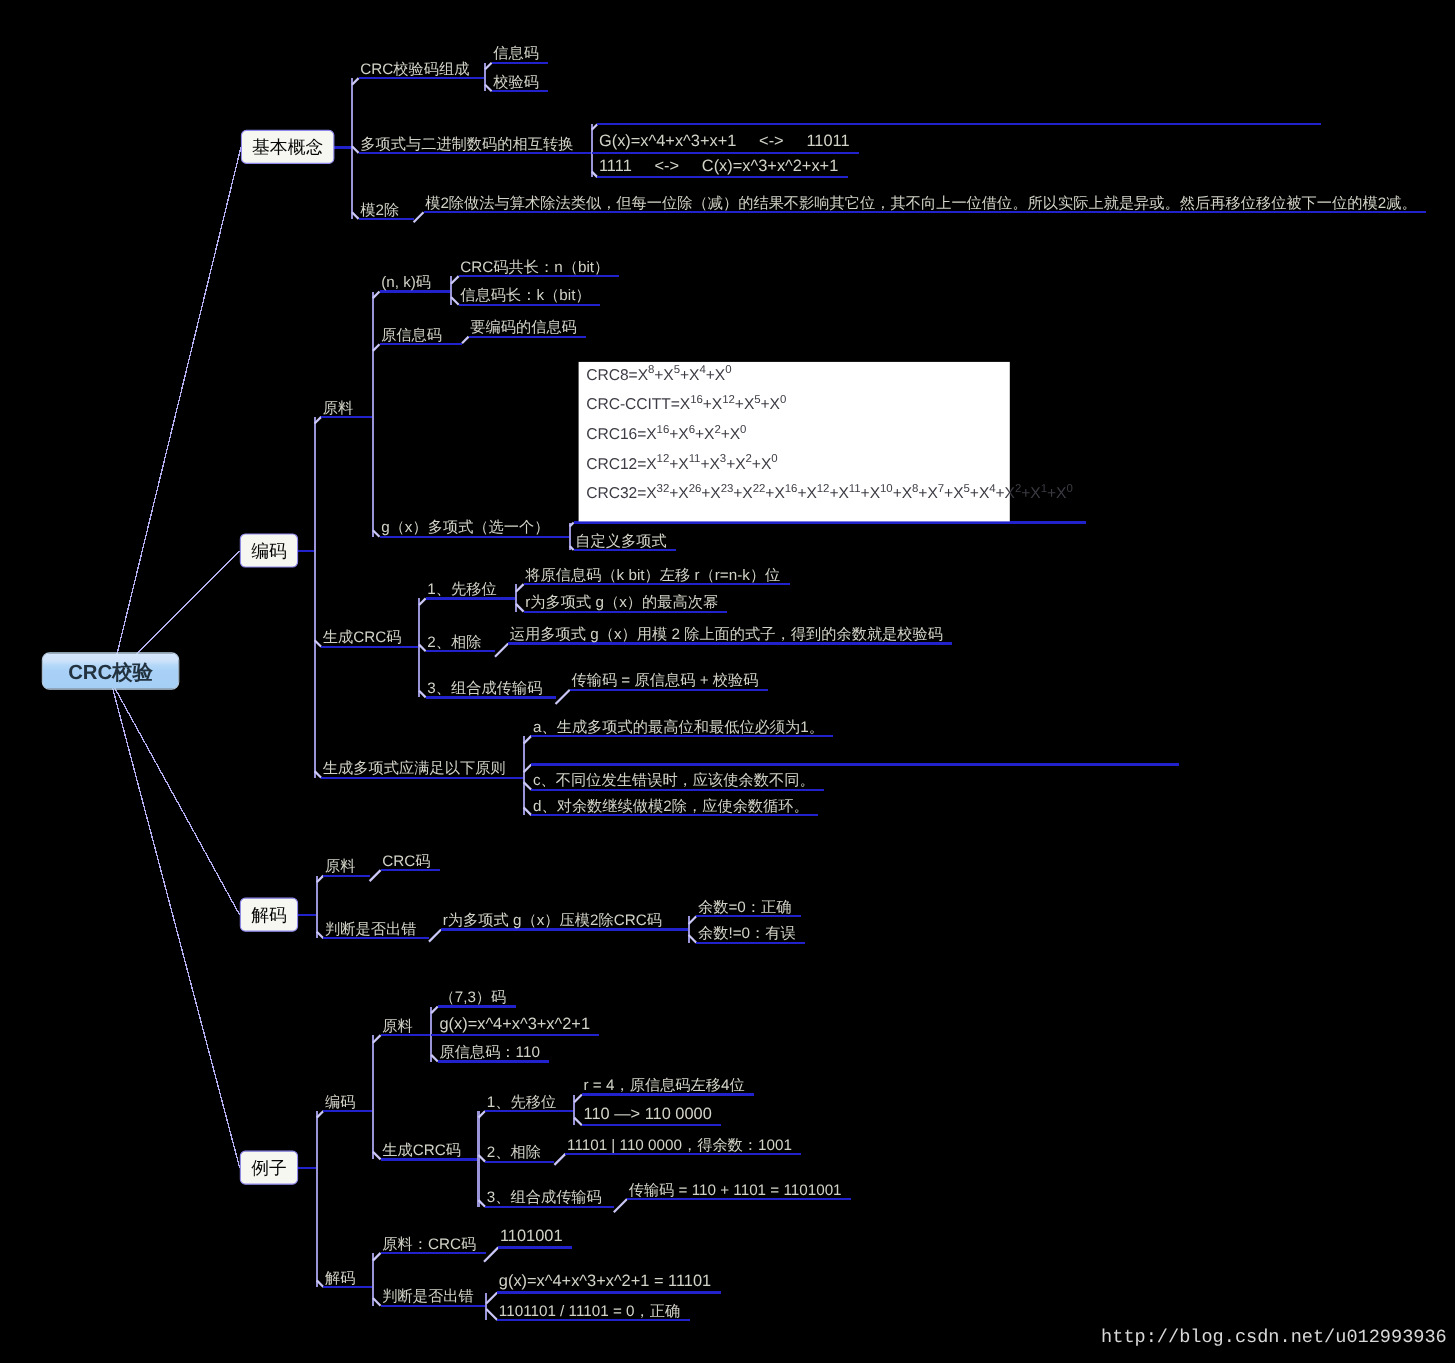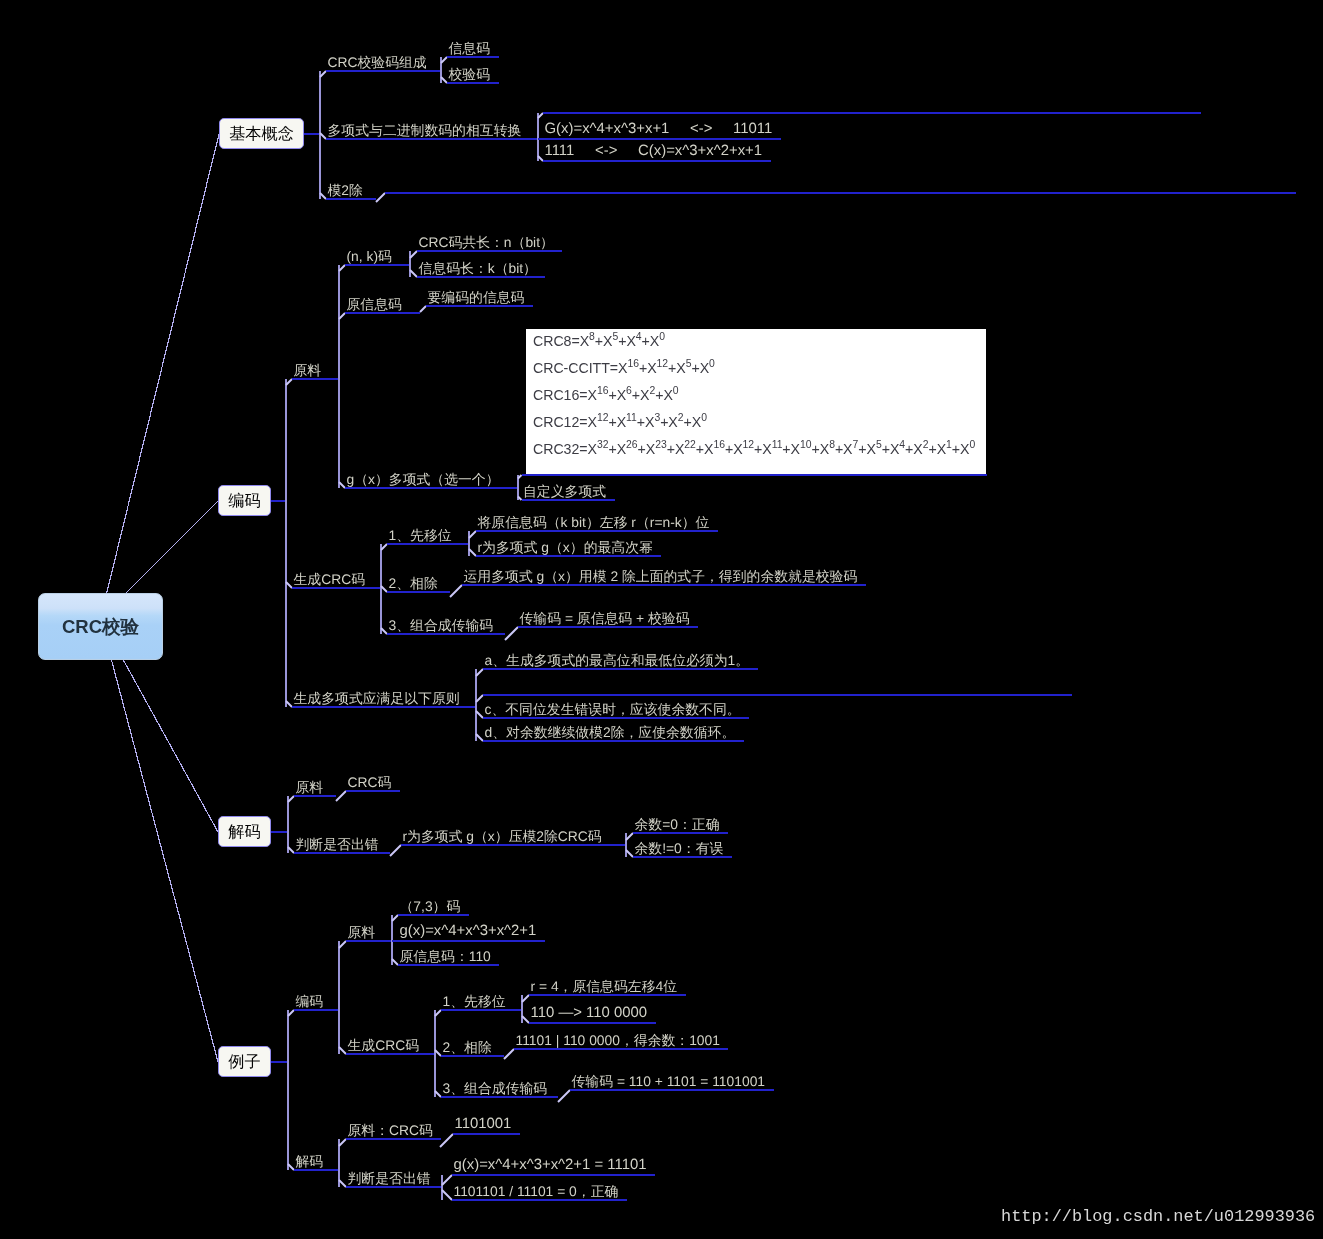--- a/index.html
+++ b/index.html
@@ -189,33 +189,34 @@
       <rect x="453" y="1133" width="66.875" height="2" fill="#2222cc" shape-rendering="crispEdges"></rect>
       <line x1="339" y1="1180" x2="346" y2="1187" stroke="#cbc8f7" stroke-width="2"></line>
       <rect x="346" y="1186" width="93.0625" height="2" fill="#2222cc" shape-rendering="crispEdges"></rect>
       <rect x="439.0625" y="1186" width="2.9375" height="2" fill="#2222cc" shape-rendering="crispEdges"></rect>
       <rect x="441" y="1175" width="2" height="25" fill="#9a95d8" shape-rendering="crispEdges"></rect>
       <line x1="442" y1="1185" x2="452" y2="1175" stroke="#cbc8f7" stroke-width="2"></line>
       <rect x="452" y="1174" width="203.03125" height="2" fill="#2222cc" shape-rendering="crispEdges"></rect>
       <line x1="442" y1="1190" x2="452" y2="1200" stroke="#cbc8f7" stroke-width="2"></line>
       <rect x="452" y="1199" width="174.828125" height="2" fill="#2222cc" shape-rendering="crispEdges"></rect>
     </svg>
-<div class="rootnode" style="left: 38px; top: 593px; width: 125px; height: 67px;">
+<div class="rootnode" style="left: 38px; top: 593px; width: 125px; height: 34px;">
       <span>CRC校验</span>
     </div>
     <div class="boxnode" style="left: 219px; top: 118px; width: 85px; height: 31px;">
       <span>基本概念</span>
     </div>
     <div class="lbl" style="left: 327.5px; top: 55px;">CRC校验码组成</div>
     <div class="lbl" style="left: 448.5px; top: 41px;">信息码</div>
     <div class="lbl" style="left: 448.5px; top: 67px;">校验码</div>
     <div class="lbl" style="left: 327.5px; top: 123px;">多项式与二进制数码的相互转换</div>
     <div class="lbl" style="left: 544.5px; font-size: 14.9px; top: 122.4px;">G(x)=x^4+x^3+x+1     &lt;-&gt;     11011</div>
     <div class="lbl" style="left: 544.5px; font-size: 14.9px; top: 144.4px;">1111     &lt;-&gt;     C(x)=x^3+x^2+x+1</div>
     <div class="lbl" style="left: 327.5px; top: 183px;">模2除</div>
+    <div class="lbl" style="left: 386.5px; top: 177px;">模2除做法与算术除法类似，但每一位除（减）的结果不影响其它位，其不向上一位借位。所以实际上就是异或。然后再移位移位被下一位的模2减。</div>
     <div class="boxnode" style="left: 218px; top: 485px; width: 53px; height: 31px;">
       <span>编码</span>
     </div>
     <div class="lbl" style="left: 293.5px; top: 363px;">原料</div>
     <div class="lbl" style="left: 346.5px; top: 249px;">(n, k)码</div>
     <div class="lbl" style="left: 418.5px; top: 235px;">CRC码共长：n（bit）</div>
     <div class="lbl" style="left: 418.5px; top: 261px;">信息码长：k（bit）</div>
     <div class="lbl" style="left: 346.5px; top: 297px;">原信息码</div>
     <div class="lbl" style="left: 427.5px; top: 290px;">要编码的信息码</div>
     <div class="lbl" style="left: 346.5px; top: 472px;">g（x）多项式（选一个）</div>
@@ -256,21 +257,21 @@
     <div class="lbl" style="left: 442.5px; top: 1040px;">2、相除</div>
     <div class="lbl" style="left: 515.5px; top: 1033px;">11101 | 110 0000，得余数：1001</div>
     <div class="lbl" style="left: 442.5px; top: 1081px;">3、组合成传输码</div>
     <div class="lbl" style="left: 571.5px; top: 1074px;">传输码 = 110 + 1101 = 1101001</div>
     <div class="lbl" style="left: 295.5px; top: 1154px;">解码</div>
     <div class="lbl" style="left: 347.5px; top: 1123px;">原料：CRC码</div>
     <div class="lbl" style="left: 454.5px; font-size: 14.9px; top: 1117.4px;">1101001</div>
     <div class="lbl" style="left: 347.5px; top: 1171px;">判断是否出错</div>
     <div class="lbl" style="left: 453.5px; font-size: 14.9px; top: 1158.4px;">g(x)=x^4+x^3+x^2+1 = 11101</div>
     <div class="lbl" style="left: 453.5px; top: 1184px;">1101101 / 11101 = 0，正确</div>
-    <div class="imgbox" style="left: 526px; top: 329px; width: 460px; height: 145px;">
+    <div class="imgbox" style="left: 526px; top: 329px; width: 392px; height: 145px;">
       <div class="imgline" style="left: 7px; top: 4.6px;">CRC8=X<sup>8</sup>+X<sup>5</sup>+X<sup>4</sup>+X<sup>0</sup></div>
       <div class="imgline" style="left: 7px; top: 31.7px;">CRC-CCITT=X<sup>16</sup>+X<sup>12</sup>+X<sup>5</sup>+X<sup>0</sup></div>
       <div class="imgline" style="left: 7px; top: 58.8px;">CRC16=X<sup>16</sup>+X<sup>6</sup>+X<sup>2</sup>+X<sup>0</sup></div>
       <div class="imgline" style="left: 7px; top: 85.9px;">CRC12=X<sup>12</sup>+X<sup>11</sup>+X<sup>3</sup>+X<sup>2</sup>+X<sup>0</sup></div>
       <div class="imgline" style="left: 7px; top: 113px;">CRC32=X<sup>32</sup>+X<sup>26</sup>+X<sup>23</sup>+X<sup>22</sup>+X<sup>16</sup>+X<sup>12</sup>+X<sup>11</sup>+X<sup>10</sup>+X<sup>8</sup>+X<sup>7</sup>+X<sup>5</sup>+X<sup>4</sup>+X<sup>2</sup>+X<sup>1</sup>+X<sup>0</sup></div>
     </div>
     <div class="wm" style="left: 1001px; top: 1208px;">http://blog.csdn.net/u012993936</div>
   </div>
 
 </body></html>

